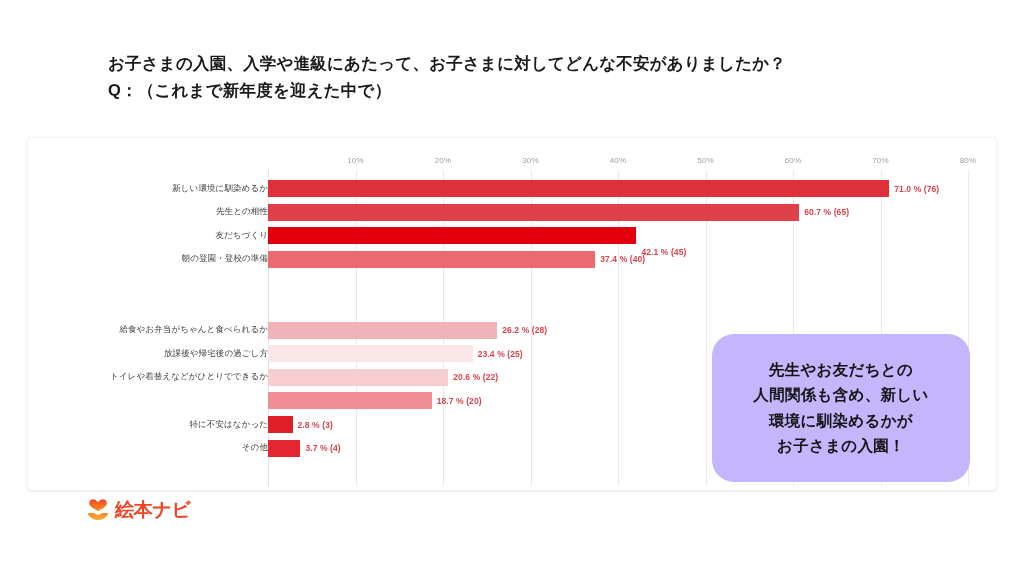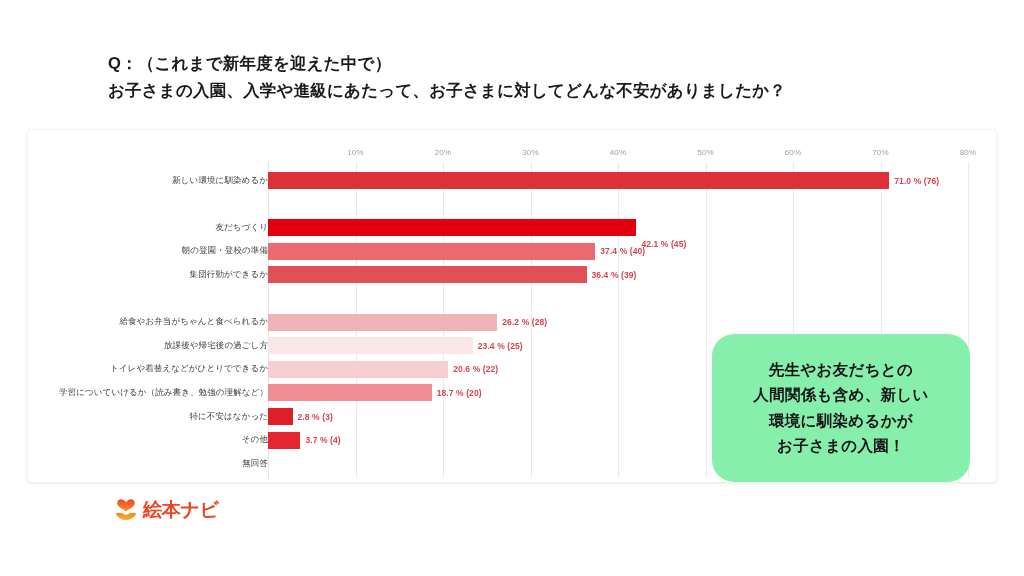--- a/index.html
+++ b/index.html
@@ -29,21 +29,21 @@
     color: #1a1a1a;
     line-height: 1.65;
     letter-spacing: 0.2px;
     white-space: nowrap;
   }
 
   
   #chart-card {
     position: absolute;
     left: 28px;
-    top: 130px;
+    top: 138px;
     width: 968px;
     height: 352px;
     background: #ffffff;
     border-radius: 3px;
     box-shadow: 0 1px 5px rgba(0,0,0,0.10), 0 0 1px rgba(0,0,0,0.12);
     overflow: hidden;
   }
 
   
   #plot {
@@ -129,21 +129,21 @@
     font-weight: 700;
     color: #151515;
     line-height: 1.55;
     letter-spacing: 0.3px;
     white-space: nowrap;
   }
 
   
   #footer {
     position: absolute;
-    left: 113px;
+    left: 85px;
     top: 494px;
     display: flex;
     align-items: flex-start;
     gap: 16px;
     flex-direction: column;
   }
   #logo {
     display: flex;
     align-items: center;
     gap: 4px;
@@ -172,22 +172,22 @@
     color: #141414;
     letter-spacing: 0.1px;
     white-space: nowrap;
     line-height: 1.6;
   }
 </style>
 </head>
 <body>
 
 <div id="question-block">
+  <div class="q-line">お子さまの入園、入学や進級にあたって、お子さまに対してどんな不安がありましたか？</div>
   <div class="q-line">Q：（これまで新年度を迎えた中で）</div>
-  <div class="q-line">お子さまの入園、入学や進級にあたって、お子さまに対してどんな不安がありましたか？</div>
 </div>
 
 <div id="chart-card">
   <div id="plot">
 
   <div class="gridline axis0" style="left: 0px;"></div>
       <div class="gridline" style="left: 87.5px; background: rgb(233, 233, 233);"></div>
       <div class="tick-label" style="left: 87.5px;">10%</div>
       <div class="gridline" style="left: 175px; background: rgb(233, 233, 233);"></div>
       <div class="tick-label" style="left: 175px;">20%</div>
@@ -201,72 +201,68 @@
       <div class="tick-label" style="left: 525px;">60%</div>
       <div class="gridline" style="left: 612.5px; background: rgb(233, 233, 233);"></div>
       <div class="tick-label" style="left: 612.5px;">70%</div>
       <div class="gridline" style="left: 700px; background: rgb(233, 233, 233);"></div>
       <div class="tick-label" style="left: 700px;">80%</div>
       <div class="row" style="top: 22px; width: 700px;">
         <div class="cat-label">新しい環境に馴染めるか</div>
         <div class="bar" style="width: 621.25px; background: rgb(222, 48, 56);"></div>
         <div class="val-label" style="left: 626.25px; color: rgb(217, 67, 76);">71.0 % (76)</div>
       </div>
+      <div class="row" style="top: 45.6px; width: 700px;">
+        <div class="cat-label">先生との相性</div>
+        <div class="bar" style="width: 531.125px; background: rgb(224, 64, 72);"></div>
+        <div class="val-label" style="left: 536.125px; color: rgb(217, 67, 76);">60.7 % (65)</div>
+      </div>
       <div class="row" style="top: 69.2px; width: 700px;">
         <div class="cat-label">友だちづくり</div>
         <div class="bar" style="width: 368.375px; background: rgb(226, 0, 15);"></div>
         <div class="val-label" style="left: 373.375px; color: rgb(217, 67, 76); margin-top: 16px;">42.1 % (45)</div>
       </div>
       <div class="row" style="top: 92.8px; width: 700px;">
         <div class="cat-label">朝の登園・登校の準備</div>
         <div class="bar" style="width: 327.25px; background: rgb(234, 106, 112);"></div>
         <div class="val-label" style="left: 332.25px; color: rgb(217, 67, 76);">37.4 % (40)</div>
       </div>
-      <div class="row" style="top: 116.4px; width: 700px;">
-        <div class="cat-label">集団行動ができるか</div>
-        <div class="bar" style="width: 318.5px; background: rgb(226, 80, 87);"></div>
-        <div class="val-label" style="left: 323.5px; color: rgb(217, 67, 76);">36.4 % (39)</div>
-      </div>
       <div class="row" style="top: 163.6px; width: 700px;">
         <div class="cat-label">給食やお弁当がちゃんと食べられるか</div>
         <div class="bar" style="width: 229.25px; background: rgb(240, 179, 184);"></div>
         <div class="val-label" style="left: 234.25px; color: rgb(217, 67, 76);">26.2 % (28)</div>
       </div>
       <div class="row" style="top: 187.2px; width: 700px;">
         <div class="cat-label">放課後や帰宅後の過ごし方</div>
         <div class="bar" style="width: 204.75px; background: rgb(250, 229, 231);"></div>
         <div class="val-label" style="left: 209.75px; color: rgb(217, 67, 76);">23.4 % (25)</div>
       </div>
       <div class="row" style="top: 210.8px; width: 700px;">
         <div class="cat-label">トイレや着替えなどがひとりでできるか</div>
         <div class="bar" style="width: 180.25px; background: rgb(246, 205, 208);"></div>
         <div class="val-label" style="left: 185.25px; color: rgb(217, 67, 76);">20.6 % (22)</div>
       </div>
       <div class="row" style="top: 234.4px; width: 700px;">
-        <div class="cat-label">学習についていけるか（読み書き、勉強の理解など）</div>
         <div class="bar" style="width: 163.625px; background: rgb(238, 141, 147);"></div>
         <div class="val-label" style="left: 168.625px; color: rgb(217, 67, 76);">18.7 % (20)</div>
       </div>
       <div class="row" style="top: 258px; width: 700px; text-decoration: underline;">
         <div class="cat-label">特に不安はなかった</div>
         <div class="bar" style="width: 24.5px; background: rgb(222, 31, 40);"></div>
         <div class="val-label" style="left: 29.5px; color: rgb(217, 67, 76);">2.8 % (3)</div>
       </div>
       <div class="row" style="top: 281.6px; width: 700px;">
         <div class="cat-label">その他</div>
         <div class="bar" style="width: 32.375px; background: rgb(227, 38, 48);"></div>
         <div class="val-label" style="left: 37.375px; color: rgb(217, 67, 76);">3.7 % (4)</div>
       </div>
-      <div class="row" style="top: 305.2px; width: 700px;">
-        <div class="cat-label">無回答</div>
-      </div>
     </div>
 </div>
 
-<div id="callout" style="background: #86efac;">
+<div id="callout" style="background: #c4b5fd;">
   <div class="callout-line">先生やお友だちとの</div>
   <div class="callout-line">人間関係も含め、新しい</div>
   <div class="callout-line">環境に馴染めるかが</div>
   <div class="callout-line">お子さまの入園！</div>
 </div>
 
 <div id="footer">
   <div id="logo">
     <span id="logo-mark">
       <svg viewBox="0 0 26 26" width="26" height="26" aria-hidden="true">

